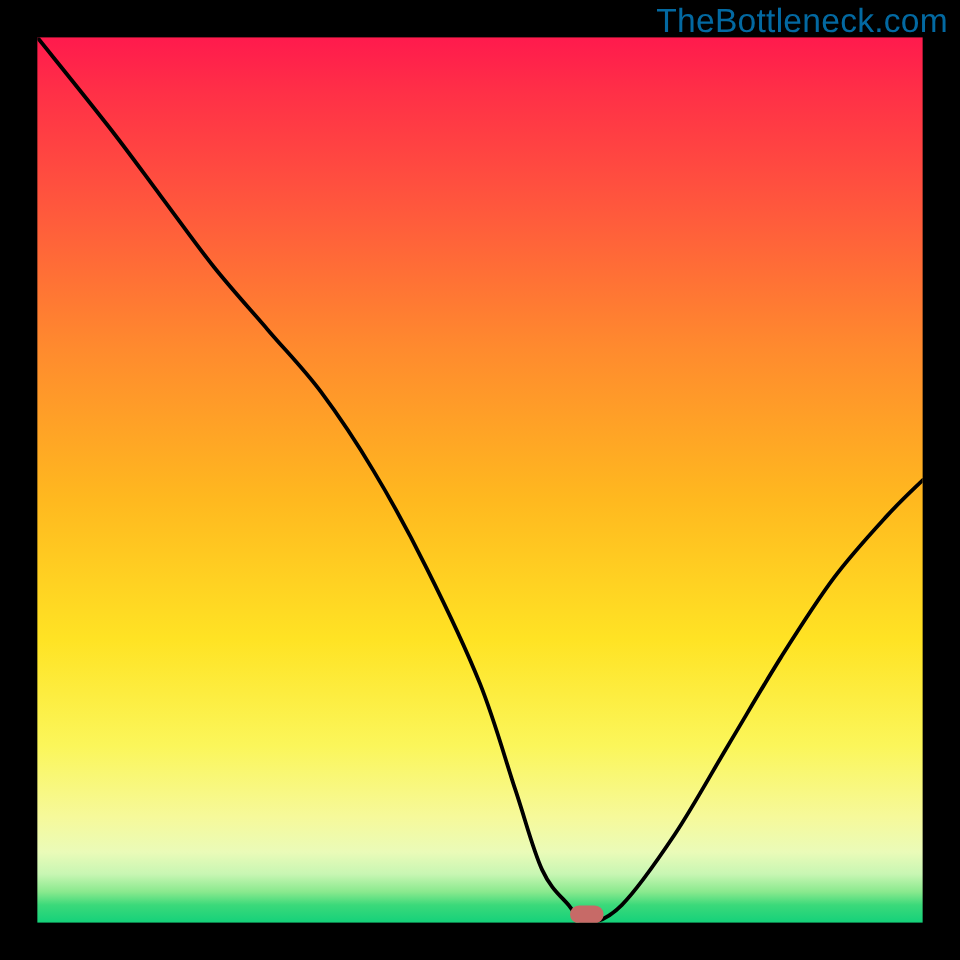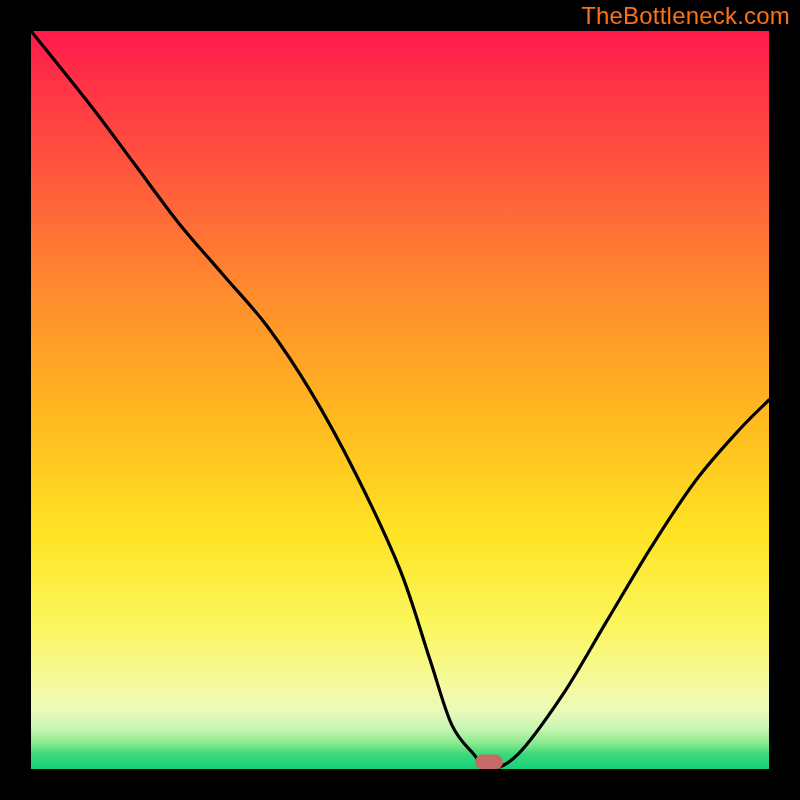--- a/index.html
+++ b/index.html
@@ -13,23 +13,23 @@
   .frame {
     position: relative;
     width: 800px;
     height: 800px;
     background: #000;
   }
   .watermark {
     position: absolute;
     top: 2px;
     right: 10px;
-    color: #f97316;
+    color: #0369a1;
     font-family: Arial, Helvetica, sans-serif;
-    font-size: 24px;
+    font-size: 28px;
     font-weight: 500;
     letter-spacing: 0.2px;
     z-index: 10;
   }
   .plot-area {
     position: absolute;
     left: 31px;
     top: 31px;
     width: 738px;
     height: 738px;

